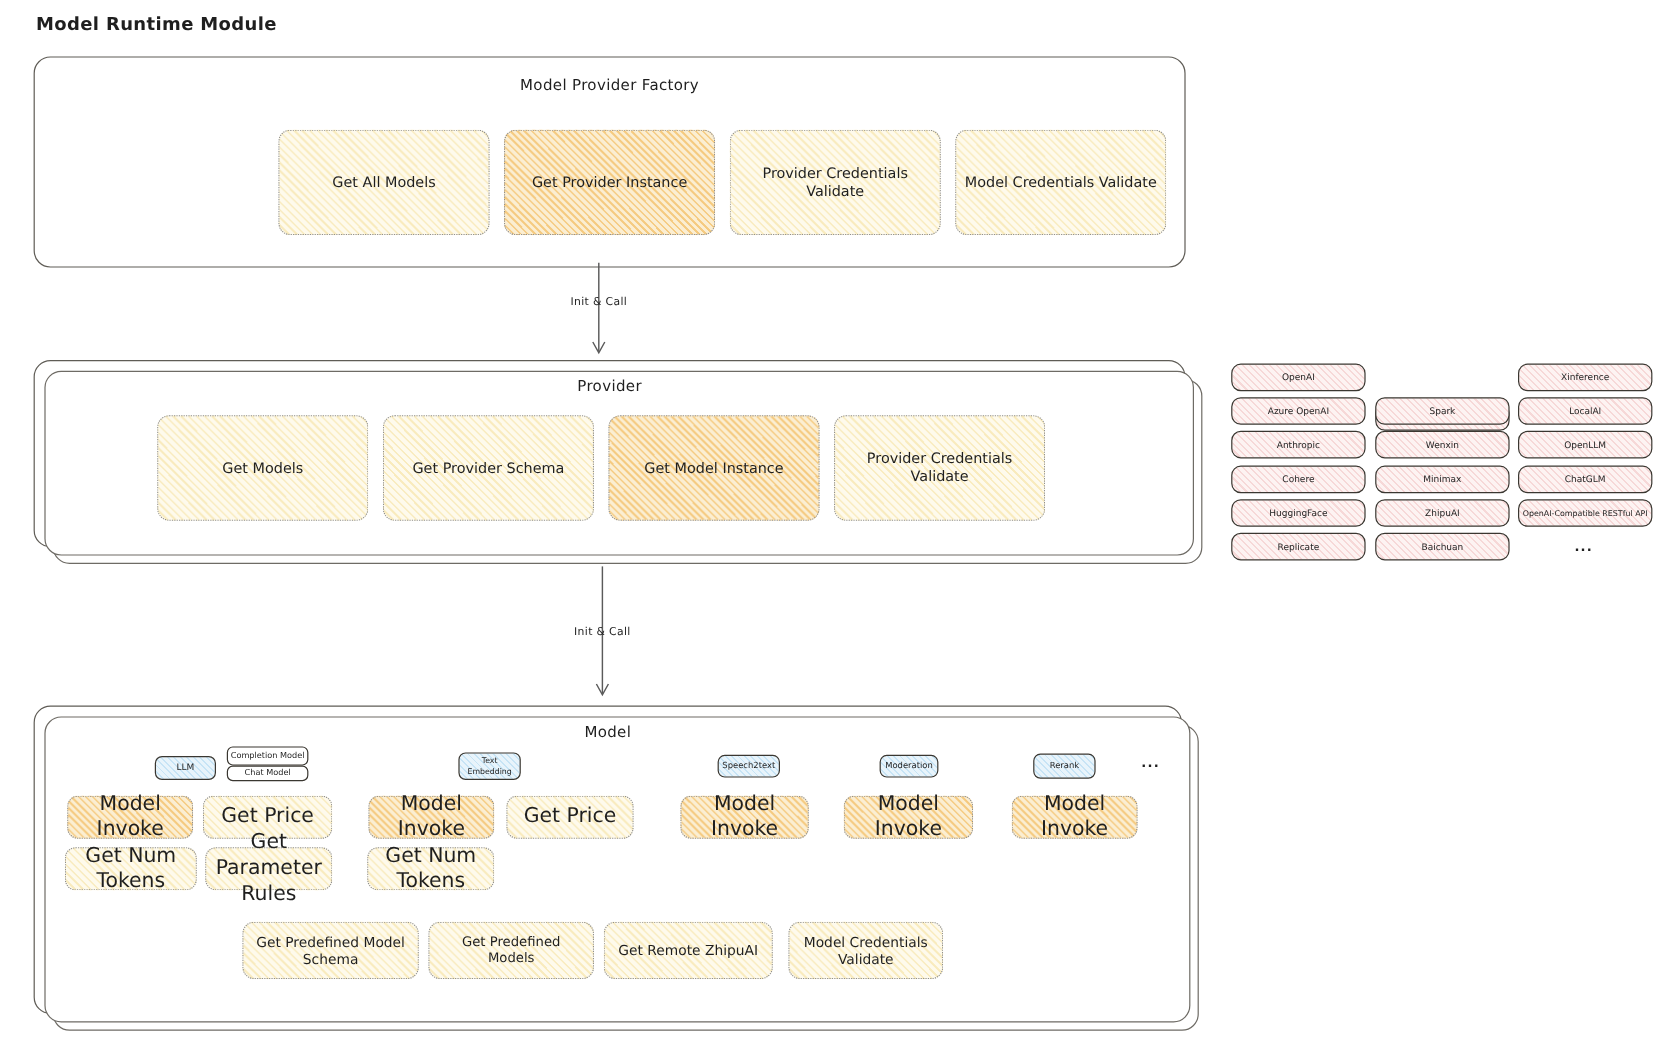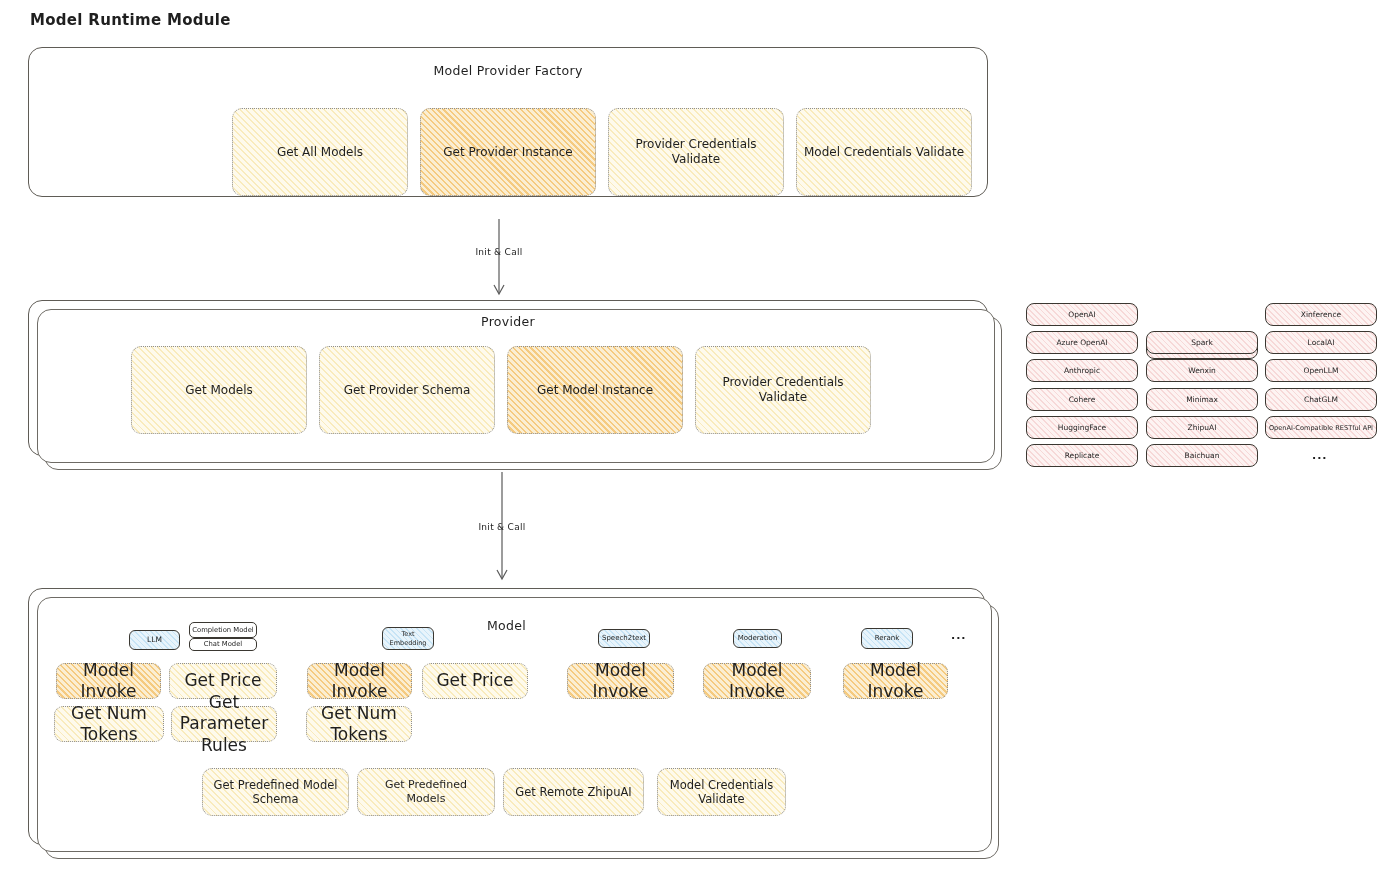--- a/index.html
+++ b/index.html
@@ -125,21 +125,21 @@
   }
   svg.arrow { position: absolute; overflow: visible; }
 </style>
 </head>
 <body>
 
 <div id="canvas">
 
   <div class="abs main-title" style="left:30px; top:11px;">Model Runtime Module</div>
 
-  <div class="panel" style="left:28px; top:47px; width:960px; height:150px;">
+  <div class="panel" style="left:28px; top:47px; width:960px; height:176px;">
     <div class="panel-title" style="top:15px;">Model Provider Factory</div>
     <div class="box" style="left:203px; top:60px; width:176px; height:88px;">Get All Models</div>
     <div class="box hl" style="left:391px; top:60px; width:176px; height:88px;">Get Provider Instance</div>
     <div class="box" style="left:579px; top:60px; width:176px; height:88px;">Provider Credentials Validate</div>
     <div class="box" style="left:767px; top:60px; width:176px; height:88px;">Model Credentials Validate</div>
   </div>
 
   <svg class="arrow" style="left:492px; top:219px;" width="14" height="78">
     <line x1="7" y1="0" x2="7" y2="74" stroke="#5a5a5a" stroke-width="1.2"></line>
     <polyline points="2,66 7,75 12,66" fill="none" stroke="#5a5a5a" stroke-width="1.2"></polyline>
@@ -178,21 +178,21 @@
     <div class="abs ellipsis" style="left:286px; top:146px;">...</div>
   </div>
 
   <svg class="arrow" style="left:495px; top:472px;" width="14" height="110">
     <line x1="7" y1="0" x2="7" y2="106" stroke="#5a5a5a" stroke-width="1.2"></line>
     <polyline points="2,98 7,107 12,98" fill="none" stroke="#5a5a5a" stroke-width="1.2"></polyline>
   </svg>
   <div class="arrow-label" style="left:462px; top:522px; width:80px;">Init &amp; Call</div>
 
   <div class="panel stack" style="left:28px; top:588px; width:957px; height:257px;">
-    <div class="panel-title" style="top:13px;margin-top:16px;">Model</div>
+    <div class="panel-title" style="top:13px;">Model</div>
 
     <div class="badge" style="left:100px; top:41px; width:51px; height:20px; font-size:7.5px;">LLM</div>
     <div class="badge white" style="left:160px; top:33px; width:68px; height:16px;">Completion Model</div>
     <div class="badge white" style="left:160px; top:49px; width:68px; height:13px;">Chat Model</div>
     <div class="badge" style="left:353px; top:38px; width:52px; height:23px; font-size:6.5px; padding:0 5px;">Text Embedding</div>
     <div class="badge" style="left:569px; top:40px; width:52px; height:19px;">Speech2text</div>
     <div class="badge" style="left:704px; top:40px; width:49px; height:19px;">Moderation</div>
     <div class="badge" style="left:832px; top:39px; width:52px; height:21px;">Rerank</div>
     <div class="abs ellipsis" style="left:922px; top:40px;">...</div>
 

